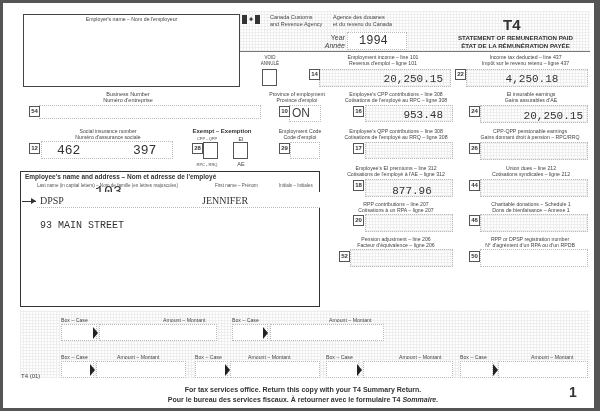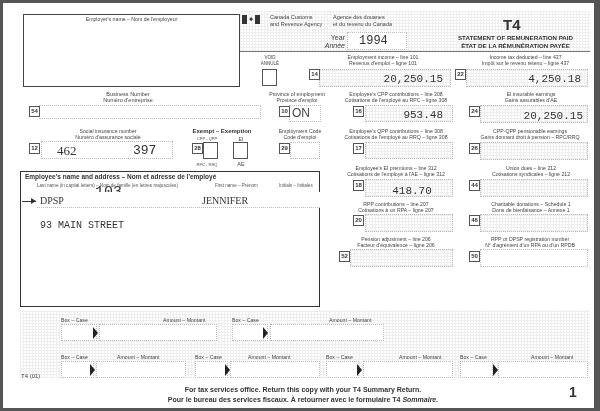--- a/index.html
+++ b/index.html
@@ -64,21 +64,21 @@
   <div class="field grid" style="left:316px;top:66px;width:132px;height:18px;"></div>
   <div class="boxnum" style="left:306px;top:66px;">14</div>
   <div class="val" style="left:350px;top:70px;width:90px;text-align:right;">20,250.15</div>
 
   <div class="lbl" style="left:455px;top:51px;width:135px;">
     <div>Income tax deducted – line 437</div>
     <div>Impôt sur le revenu retenu – ligne 437</div>
   </div>
   <div class="field grid" style="left:463px;top:66px;width:122px;height:18px;"></div>
   <div class="boxnum" style="left:452px;top:66px;">22</div>
-  <div class="val" style="left:480px;top:70px;width:98px;text-align:right;">4,250.18</div>
+  <div class="val" style="left:480px;top:70px;width:98px;text-align:center;">4,250.18</div>
 
   <div class="lbl" style="left:60px;top:88px;width:130px;font-size:5.5px;">
     <div>Business Number</div>
     <div>Numéro d'entreprise</div>
   </div>
   <div class="field" style="left:36px;top:102px;width:222px;height:14px;"></div>
   <div class="boxnum" style="left:26px;top:103px;">54</div>
 
   <div class="lbl" style="left:258px;top:88px;width:72px;">
     <div>Province of employment</div>
@@ -103,21 +103,21 @@
   <div class="field grid" style="left:477px;top:102px;width:108px;height:18px;"></div>
   <div class="boxnum" style="left:466px;top:103px;">24</div>
   <div class="val" style="left:490px;top:107px;width:90px;text-align:right;">20,250.15</div>
 
   <div class="lbl" style="left:50px;top:125px;width:110px;">
     <div>Social insurance number</div>
     <div>Numéro d'assurance sociale</div>
   </div>
   <div class="field" style="left:38px;top:138px;width:132px;height:18px;"></div>
   <div class="boxnum" style="left:26px;top:140px;">12</div>
-  <div class="val" style="left:54px;top:140px;font-size:13px;font-family:Liberation Serif, serif;">462</div>
+  <div class="val" style="left:54px;top:140px;font-size:13px;">462</div>
   <div class="val" style="left:92px;top:140px;font-size:15px;margin-top:41px;">103</div>
   <div class="val" style="left:130px;top:140px;font-size:13px;">397</div>
 
   <div class="lbl" style="left:184px;top:125px;width:70px;font-size:6px;font-weight:bold;color:#333;">Exempt – Exemption</div>
   <div class="lbl" style="left:190px;top:133px;width:28px;font-size:4px;">CPP - QPP</div>
   <div class="lbl" style="left:230px;top:133px;width:16px;">EI</div>
   <div class="boxnum" style="left:189px;top:140px;">28</div>
   <div class="chk" style="left:200px;top:139px;"></div>
   <div class="chk" style="left:230px;top:139px;"></div>
   <div class="lbl" style="left:188px;top:159px;width:32px;font-size:4px;">RPC - RRQ</div>
@@ -157,21 +157,21 @@
   <div class="abs" style="left:37px;top:217px;font-family:'Liberation Mono',monospace;font-size:10px;line-height:11px;color:#333;">
     <div>93 MAIN STREET</div>
   </div>
 
   <div class="lbl" style="left:335px;top:162px;width:116px;">
     <div>Employee's EI premiums – line 312</div>
     <div>Cotisations de l'employé à l'AE – ligne 312</div>
   </div>
   <div class="field grid" style="left:362px;top:176px;width:88px;height:18px;"></div>
   <div class="boxnum" style="left:350px;top:177px;">18</div>
-  <div class="val" style="left:380px;top:182px;width:58px;text-align:center;">418.70</div>
+  <div class="val" style="left:380px;top:182px;width:58px;text-align:center;">877.96</div>
 
   <div class="lbl" style="left:468px;top:162px;width:120px;">
     <div>Union dues – line 212</div>
     <div>Cotisations syndicales – ligne 212</div>
   </div>
   <div class="field grid" style="left:477px;top:176px;width:108px;height:18px;"></div>
   <div class="boxnum" style="left:466px;top:177px;">44</div>
 
   <div class="lbl" style="left:335px;top:198px;width:116px;">
     <div>RPP contributions – line 207</div>

